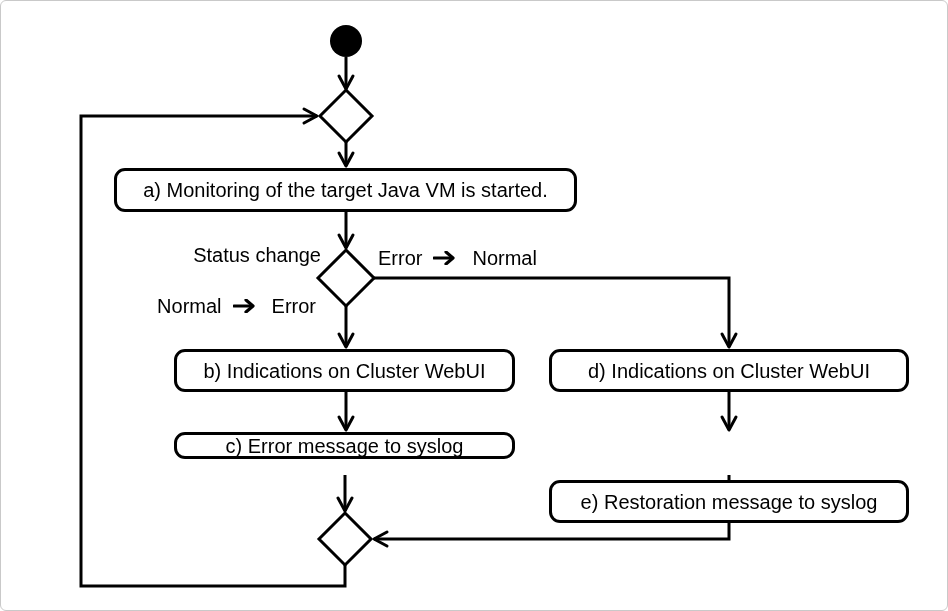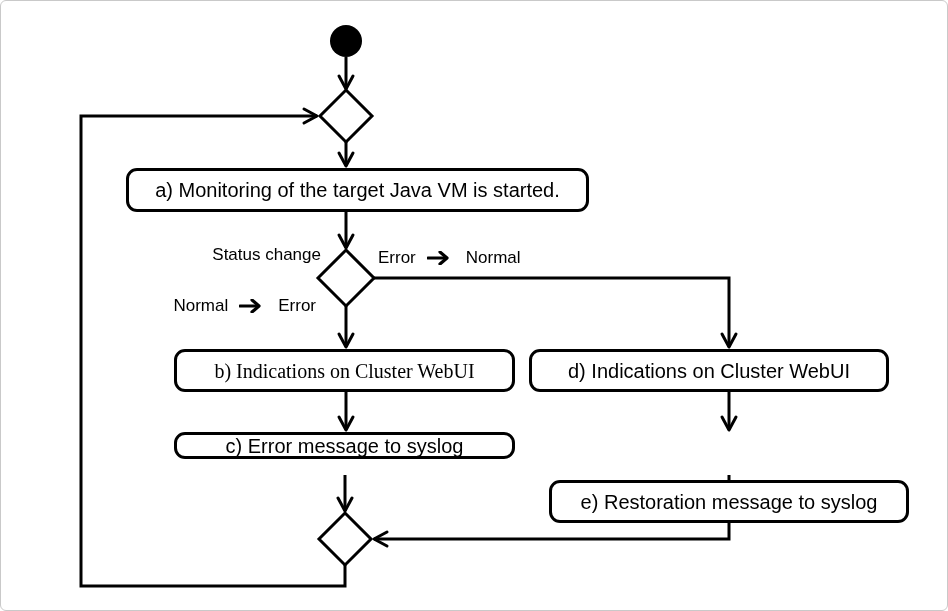--- a/index.html
+++ b/index.html
@@ -33,30 +33,30 @@
     border-radius: 11px;
     background: #ffffff;
     display: flex;
     align-items: center;
     justify-content: center;
     font-size: 20px;
     line-height: 22px;
     white-space: nowrap;
     color: #000000;
   }
-  #node-a { left: 125px; top: 167px; width: 463px; height: 44px; }
-  #node-b { left: 173px; top: 348px; width: 341px; height: 43px; font-family: Liberation Serif, serif; }
+  #node-a { left: 113px; top: 167px; width: 463px; height: 44px; }
+  #node-b { left: 173px; top: 348px; width: 341px; height: 43px; }
   #node-c { left: 173px; top: 431px; width: 341px; height: 27px; }
-  #node-d { left: 528px; top: 348px; width: 360px; height: 43px; }
+  #node-d { left: 548px; top: 348px; width: 360px; height: 43px; }
   #node-e { left: 548px; top: 431px; width: 360px; height: 43px; margin-top: 48px; }
   .edge-label {
     position: absolute;
     display: flex;
     align-items: center;
-    font-size: 17px;
+    font-size: 20px;
     line-height: 22px;
     white-space: nowrap;
     color: #000000;
   }
   #label-status-change { left: 140px; top: 243px; width: 180px; justify-content: flex-end; }
   #label-error-normal  { left: 377px; top: 246px; gap: 11px; }
   #label-normal-error  { left: 120px; top: 294px; width: 195px; justify-content: flex-end; gap: 11px; }
   .mini-arrow { display: block; }
 </style>
 </head>

